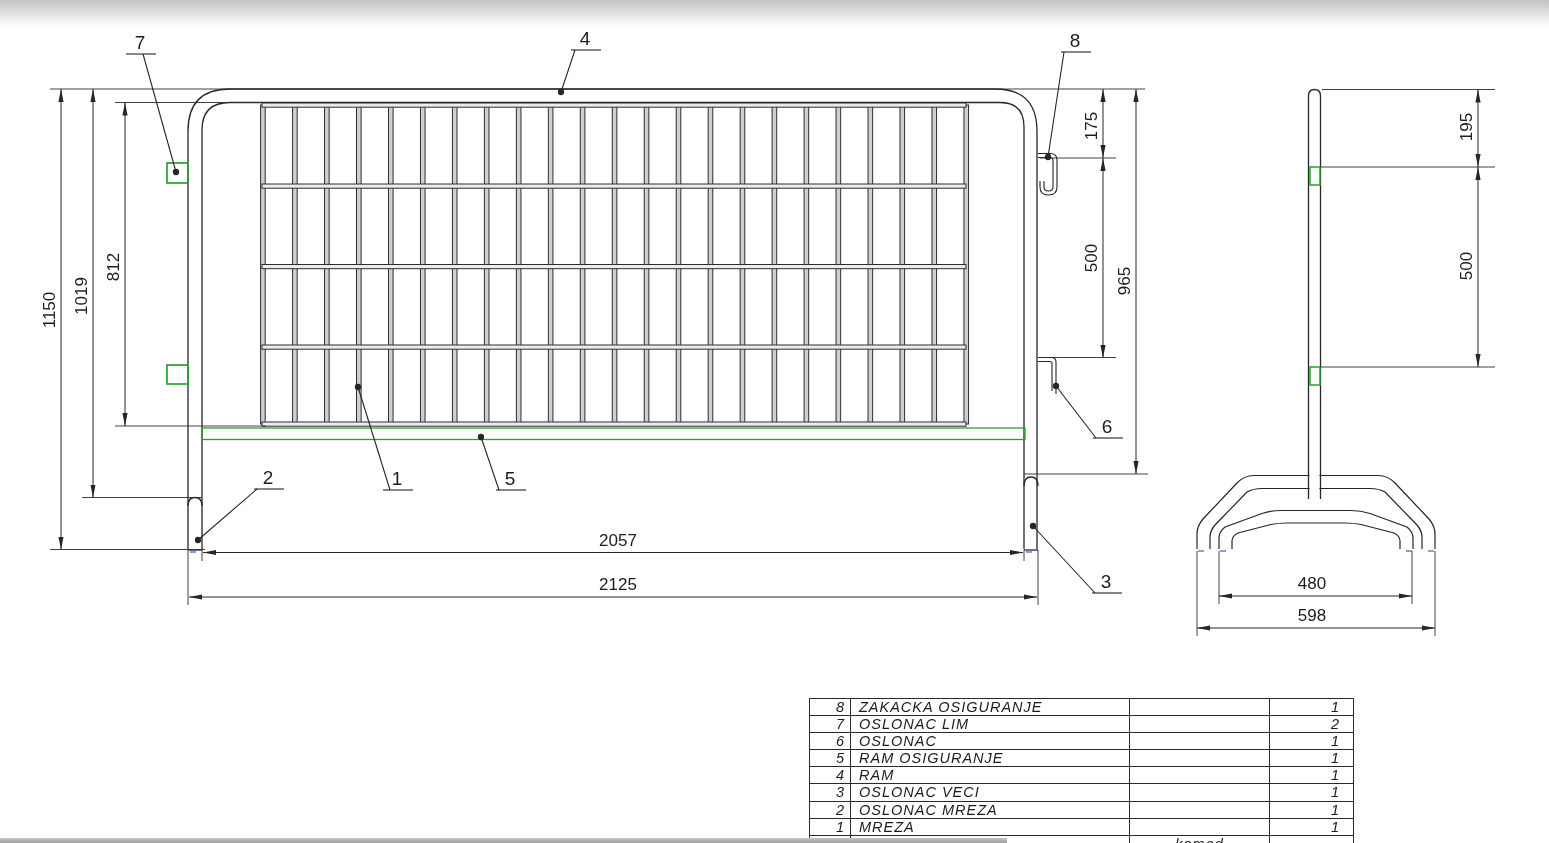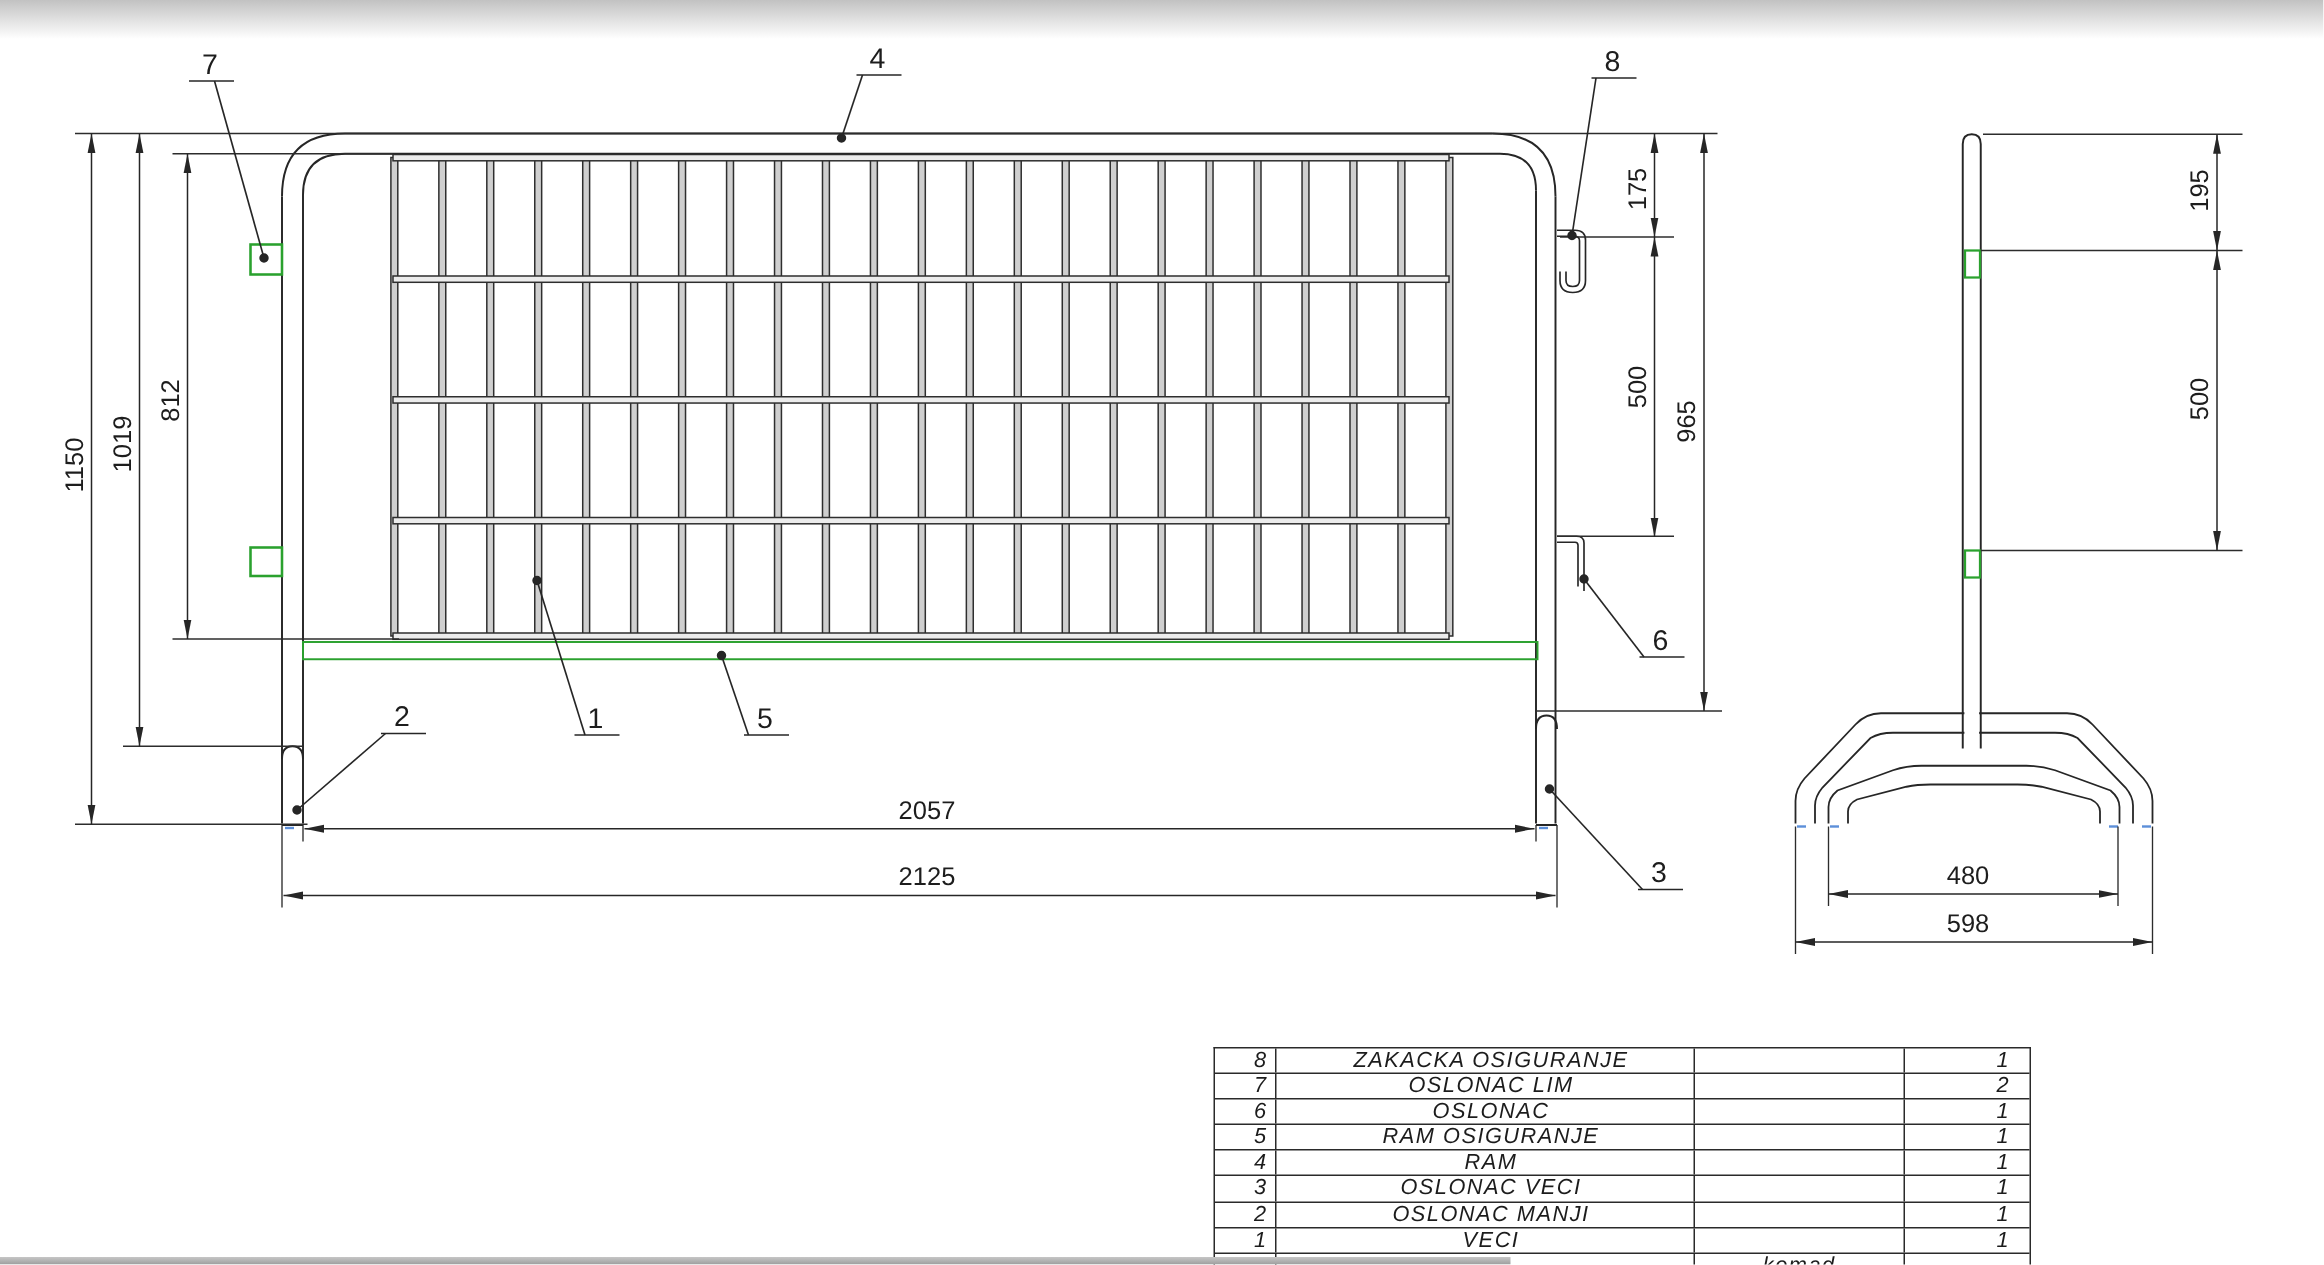--- a/index.html
+++ b/index.html
@@ -30,21 +30,20 @@
   }
   .bom-row{
     display:grid;grid-template-columns:41px 279px 140px 80px;
     height:16.1px;border-bottom:1.3px solid #2a2a2a;
   }
   .bom-row.partial{height:22px;border-bottom:none;}
   .bom-cell{
     font-style:italic;font-size:14.5px;letter-spacing:1px;
     color:#1c1c1c;line-height:16px;overflow:hidden;white-space:nowrap;
     border-right:1.3px solid #2a2a2a;
-    text-align:center;
   }
   .bom-cell:last-child{border-right:none;}
   .cell-no{text-align:right;padding-right:5px;}
   .cell-name{padding-left:8px;}
   .cell-qty{text-align:right;padding-right:10px;}
   .cell-center{text-align:center;}
 </style>
 </head>
 <body>
 
@@ -279,27 +278,27 @@
     <div class="bom-cell cell-qty">1</div>
   </div>
   <div class="bom-row">
     <div class="bom-cell cell-no">3</div>
     <div class="bom-cell cell-name">OSLONAC VECI</div>
     <div class="bom-cell"></div>
     <div class="bom-cell cell-qty">1</div>
   </div>
   <div class="bom-row">
     <div class="bom-cell cell-no">2</div>
-    <div class="bom-cell cell-name">OSLONAC MANJI</div>
+    <div class="bom-cell cell-name">OSLONAC MREZA</div>
     <div class="bom-cell"></div>
     <div class="bom-cell cell-qty">1</div>
   </div>
   <div class="bom-row">
     <div class="bom-cell cell-no">1</div>
-    <div class="bom-cell cell-name">VECI</div>
+    <div class="bom-cell cell-name">MREZA</div>
     <div class="bom-cell"></div>
     <div class="bom-cell cell-qty">1</div>
   </div>
   <div class="bom-row partial">
     <div class="bom-cell"></div>
     <div class="bom-cell"></div>
     <div class="bom-cell cell-center">komad</div>
     <div class="bom-cell"></div>
   </div>
 </div>

